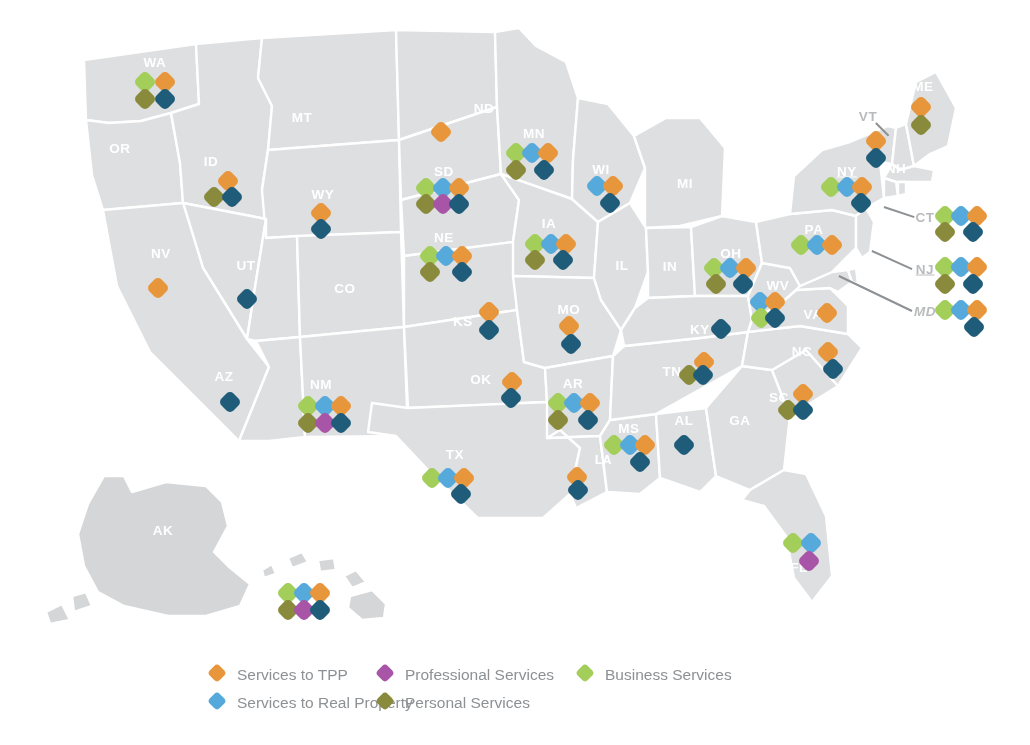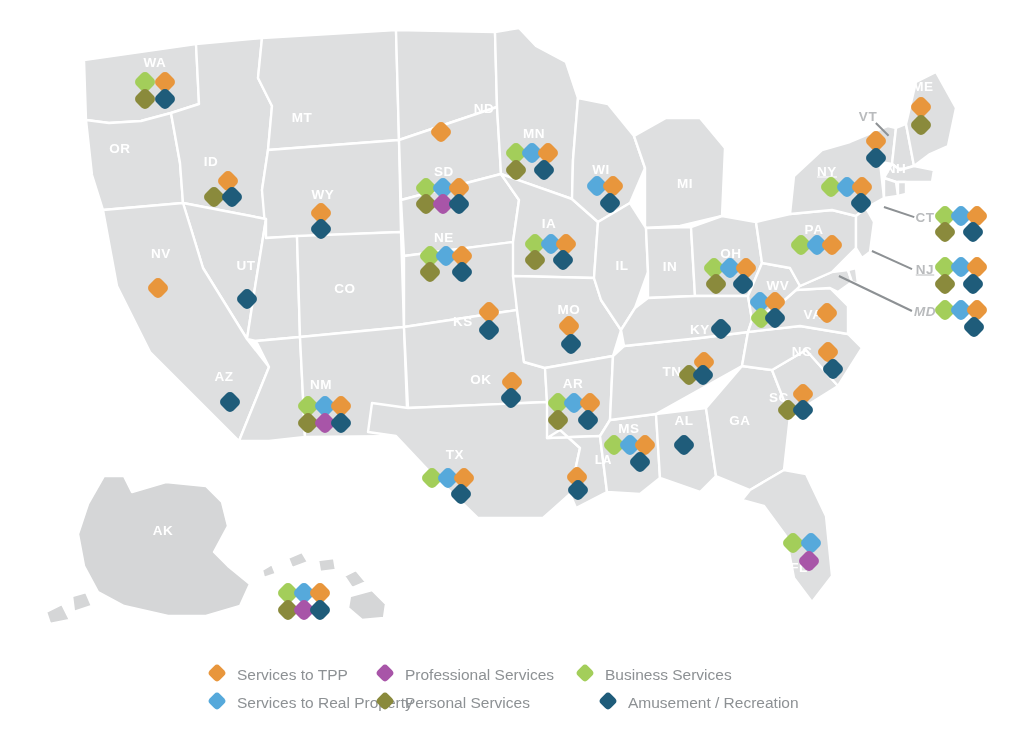--- a/index.html
+++ b/index.html
@@ -195,21 +195,21 @@
         <div class="state-label" style="left: 684px; top: 420px;">AL</div>
         <div class="state-label" style="left: 629px; top: 428px;">MS</div>
         <div class="state-label" style="left: 573px; top: 383px;">AR</div>
         <div class="state-label" style="left: 603px; top: 460px; font-family: Liberation Mono, monospace;">LA</div>
         <div class="state-label" style="left: 481px; top: 379px;">OK</div>
         <div class="state-label" style="left: 455px; top: 454px;">TX</div>
         <div class="state-label" style="left: 799px; top: 526px; margin-top: 41px;">FL</div>
         <div class="state-label" style="left: 923px; top: 86px;">ME</div>
         <div class="state-label outside" style="left: 868px; top: 116px;">VT</div>
         <div class="state-label" style="left: 896px; top: 168px;">NH</div>
-        <div class="state-label" style="left: 827px; top: 171px; text-decoration: underline;">NY</div>
+        <div class="state-label" style="left: 847px; top: 171px; text-decoration: underline;">NY</div>
         <div class="state-label" style="left: 814px; top: 229px;">PA</div>
         <div class="state-label outside" style="left: 925px; top: 217px;">CT</div>
         <div class="state-label outside" style="left: 925px; top: 269px; text-decoration: underline;">NJ</div>
         <div class="state-label outside" style="left: 925px; top: 311px; font-style: italic;">MD</div>
         <div class="state-label" style="left: 163px; top: 530px;">AK</div>
         <div class="state-label" style="left: 306px; top: 576px;">HI</div>
       </div>
     <div id="leaders-layer">
         <div class="leader" style="left: 876px; top: 122px; width: 18.3848px; transform: rotate(45deg);"></div>
         <div class="leader" style="left: 884px; top: 206px; width: 31.6228px; transform: rotate(18.4349deg);"></div>
@@ -355,20 +355,16 @@
       </div>
     <div class="legend-row r2">
         <div class="legend-item lw-0">
           <span class="legend-swatch" style="background: rgb(86, 169, 219);"></span>
           <span class="legend-label">Services to Real Property</span>
         </div>
         <div class="legend-item lw-1">
           <span class="legend-swatch" style="background: rgb(138, 138, 60);"></span>
           <span class="legend-label">Personal Services</span>
         </div>
-        <div class="legend-item lw-2">
-          <span class="legend-swatch" style="background: rgb(31, 92, 122);"></span>
-          <span class="legend-label">Amusement / Recreation</span>
-        </div>
       </div>
   </div>
 
 </div>
 
 </body></html>

